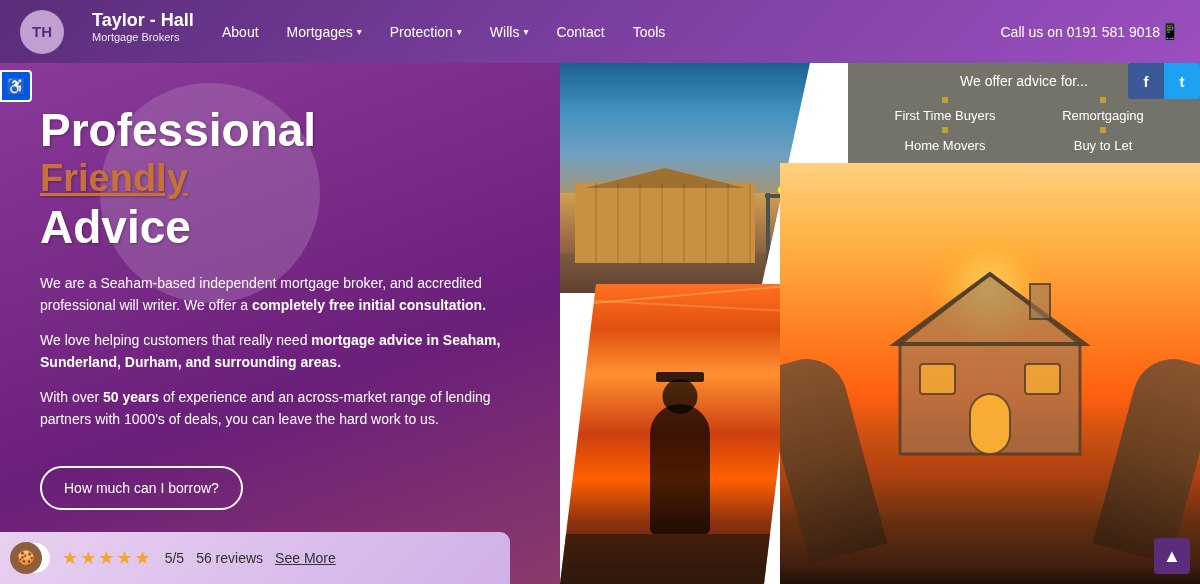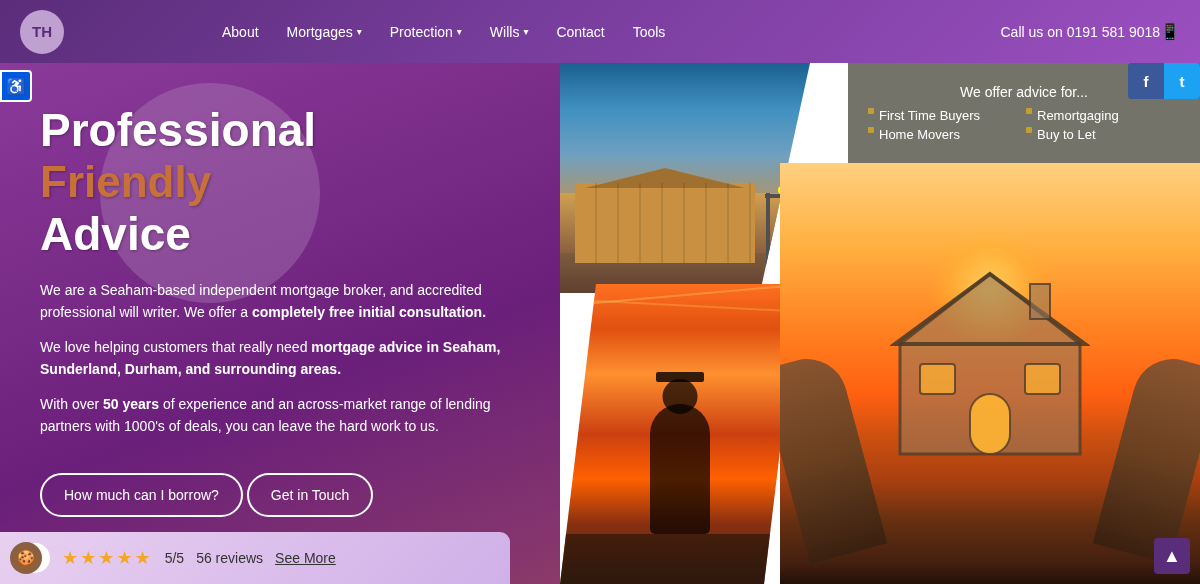--- a/index.html
+++ b/index.html
@@ -101,22 +101,23 @@
     }
     .headline {
       position: relative; z-index: 2;
       margin-top: 10px;
     }
     .headline .line1 {
       font-size: 46px; font-weight: bold; color: white;
       text-shadow: 1px 1px 3px rgba(0,0,0,0.3);
     }
     .headline .line2 {
-      font-size: 44px; font-weight: bold; color: #c8703a;
+      font-size: 38px; font-weight: bold; color: #c8703a;
       text-shadow: 1px 1px 3px rgba(0,0,0,0.3);
+      text-decoration: underline;
     }
     .headline .line3 {
       font-size: 46px; font-weight: bold; color: white;
       text-shadow: 1px 1px 3px rgba(0,0,0,0.3);
     }
     .hero-body { position: relative; z-index: 2; margin-top: 18px; }
     .hero-body p {
       color: white; font-size: 14px; line-height: 1.6; margin-bottom: 12px;
     }
     .hero-body strong { font-weight: bold; }
@@ -170,21 +171,21 @@
       top: 0; right: 0;
       width: 352px; height: 100px;
       background: rgba(90, 90, 80, 0.85);
       display: flex;
       flex-direction: column;
       justify-content: center;
       padding: 15px 20px;
     }
     .info-title { color: white; font-size: 14px; margin-bottom: 8px; text-align: center; }
     .info-grid { display: grid; grid-template-columns: 1fr 1fr; gap: 4px; }
-    .info-item { color: white; font-size: 13px; display: flex; gap: 5px; }
+    .info-item { color: white; font-size: 13px; display: flex; align-items: center; gap: 5px; flex-direction: column; }
     .info-bullet {
       width: 6px; height: 6px;
       background: #c0a030; border-radius: 1px;
       flex-shrink: 0;
     }
 
     
     .scroll-top {
       position: fixed; bottom: 10px; right: 10px;
       width: 36px; height: 36px;
@@ -204,20 +205,24 @@
       cursor: pointer; z-index: 100;
       font-size: 16px;
     }
   </style>
 </head>
 <body>
 
 <nav class="navbar">
   <div class="logo-area">
     <div class="logo-circle">TH</div>
+    <div class="logo-text">
+      <div class="brand">Taylor - Hall</div>
+      <div class="sub">Mortgage Brokers</div>
+    </div>
   </div>
 
   <div class="nav-links">
     <a class="nav-item">About</a>
     <a class="nav-item">
       <span>Mortgages</span>
       <span class="nav-chevron">▾</span>
     </a>
     <a class="nav-item">
       <span>Protection</span>
@@ -260,21 +265,20 @@
       <p>
         We love helping customers that really need <strong>mortgage advice in Seaham, Sunderland, Durham, and surrounding areas.</strong>
       </p>
       <p>
         With over <strong>50 years</strong> of experience and an across-market range of lending partners with 1000's of deals, you can leave the hard work to us.
       </p>
     </div>
 
     <div class="hero-buttons">
       <button class="hero-btn">How much can I borrow?</button>
-      <button class="hero-btn">Get in Touch</button>
     </div>
 
     <div class="review-bar">
       <div class="g-logo">G</div>
       <span class="stars">★★★★★</span>
       <span class="review-score">5/5</span>
       <span class="review-count">56 reviews</span>
       <span class="see-more">See More</span>
     </div>
   </div>

